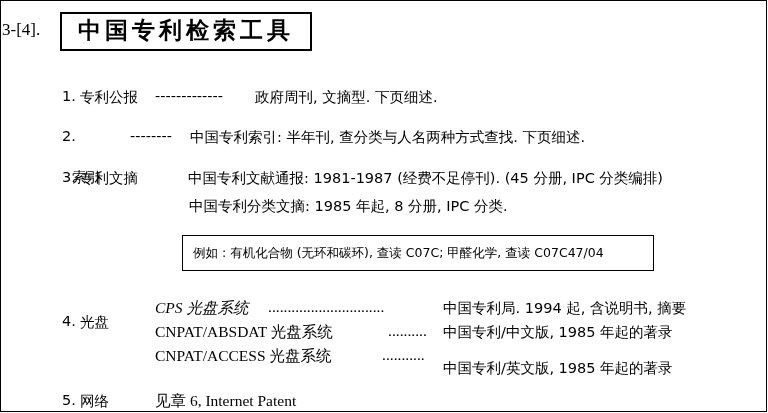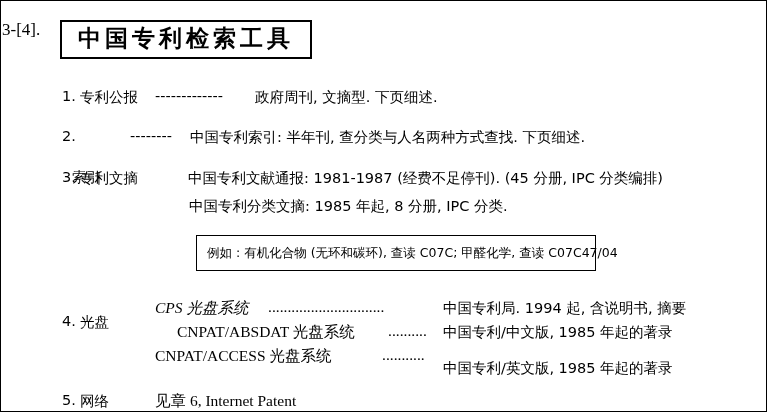--- a/index.html
+++ b/index.html
@@ -37,21 +37,21 @@
   .slide-no {
     position: absolute;
     left: 2px;
     top: 12px;
     font-size: 17px;
     font-family: "Liberation Serif", serif;
   }
   .title-box {
     position: absolute;
     left: 60px;
-    top: 12px;
+    top: 4px;
     border: 2px solid #000000;
     padding: 4px 16px 6px 16px;
     font-size: 23px;
     letter-spacing: 4px;
     font-family: "DejaVu Sans", sans-serif;
     font-weight: bold;
     line-height: 1.1;
   }
 
   
@@ -74,23 +74,23 @@
     white-space: nowrap;
   }
   .txt-serif {
     font-family: "Liberation Serif", serif;
     font-size: 15.5px;
   }
 
   
   .example-box {
     position: absolute;
-    left: 196px;
+    left: 182px;
     top: 165px;
-    width: 400px;
+    width: 472px;
     border: 1px solid #000000;
     padding: 6px 8px 7px 10px;
     box-sizing: border-box;
   }
   .example-line {
     font-family: "DejaVu Sans", sans-serif;
     font-size: 12.5px;
     line-height: 1.7;
     white-space: nowrap;
   }
@@ -140,21 +140,21 @@
   </div>
 
   <div>
     <div class="num" style="left:62px; top:243px;">4.</div>
     <div class="txt" style="left:80px; top:243px;">光盘</div>
 
     <div class="txt txt-serif" style="left:155px; top:228px;font-style:italic;">CPS 光盘系统</div>
     <div class="txt txt-serif dots" style="left:268px; top:228px;">..............................</div>
     <div class="txt" style="left:443px; top:229px;">中国专利局. 1994 起, 含说明书, 摘要</div>
 
-    <div class="txt txt-serif" style="left:155px; top:252px;margin-left:22px;">CNPAT/ABSDAT 光盘系统</div>
+    <div class="txt txt-serif" style="left:155px; top:252px;">CNPAT/ABSDAT 光盘系统</div>
     <div class="txt txt-serif dots" style="left:388px; top:252px;">..........</div>
     <div class="txt" style="left:443px; top:253px;">中国专利/中文版, 1985 年起的著录</div>
 
     <div class="txt txt-serif" style="left:155px; top:276px;">CNPAT/ACCESS 光盘系统</div>
     <div class="txt txt-serif dots" style="left:382px; top:276px;">...........</div>
     <div class="txt" style="left:443px; top:289px;">中国专利/英文版, 1985 年起的著录</div>
   </div>
 
   <div>
     <div class="num" style="left:62px; top:322px;">5.</div>

